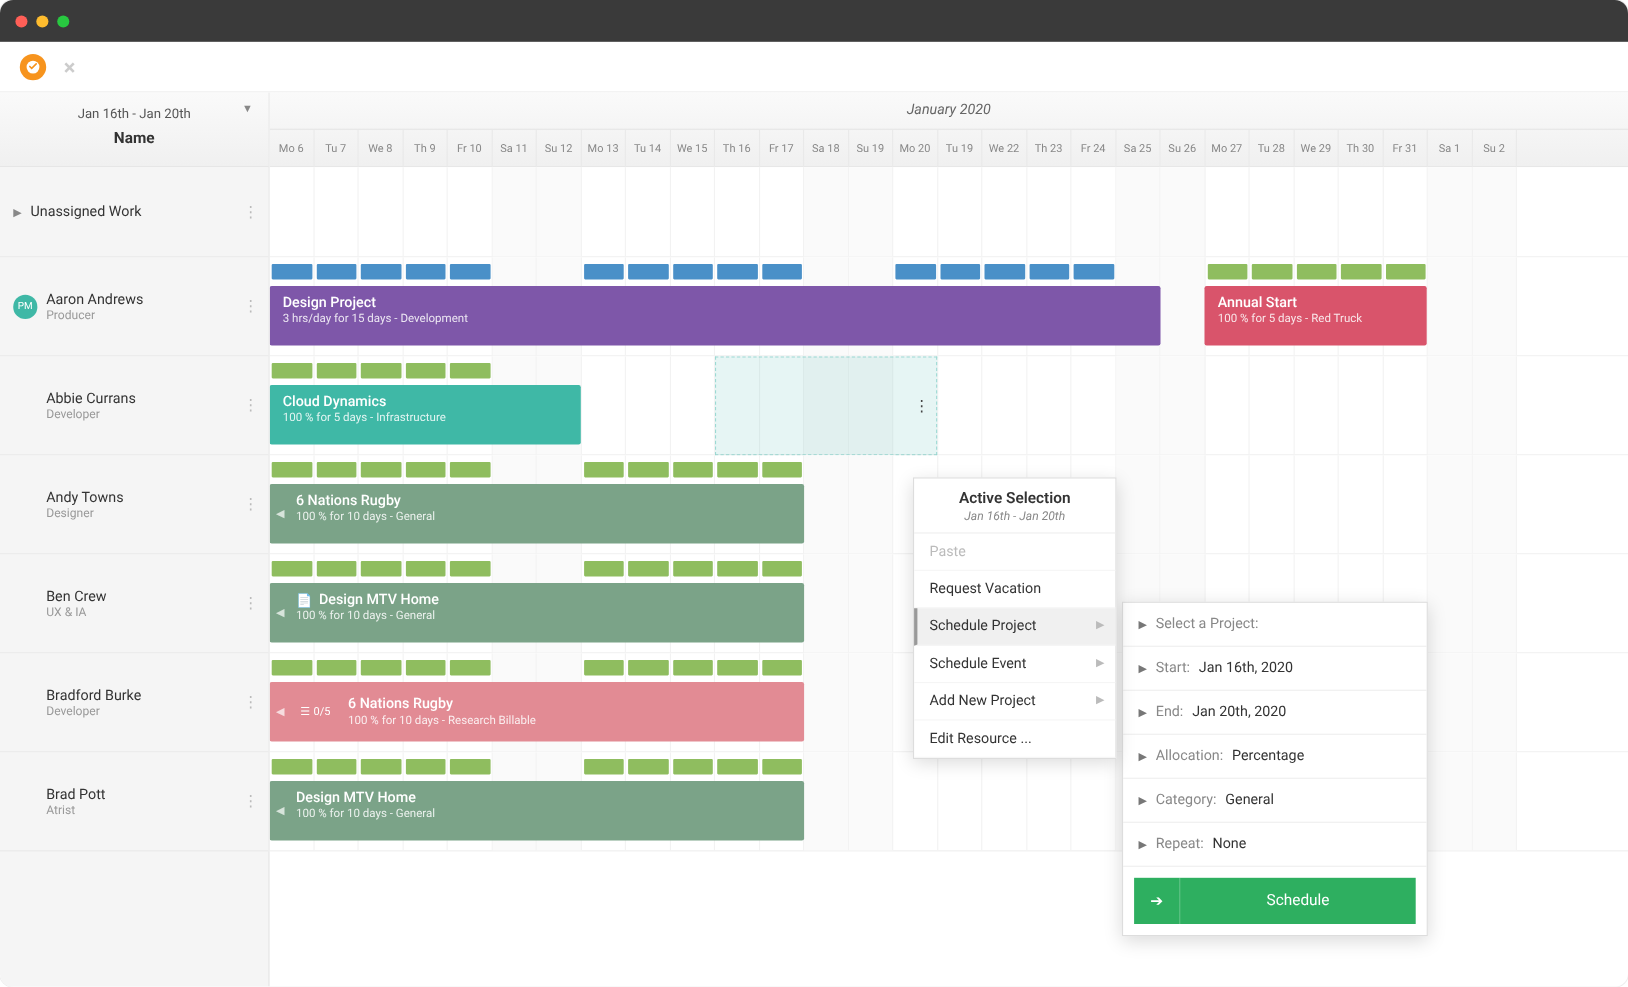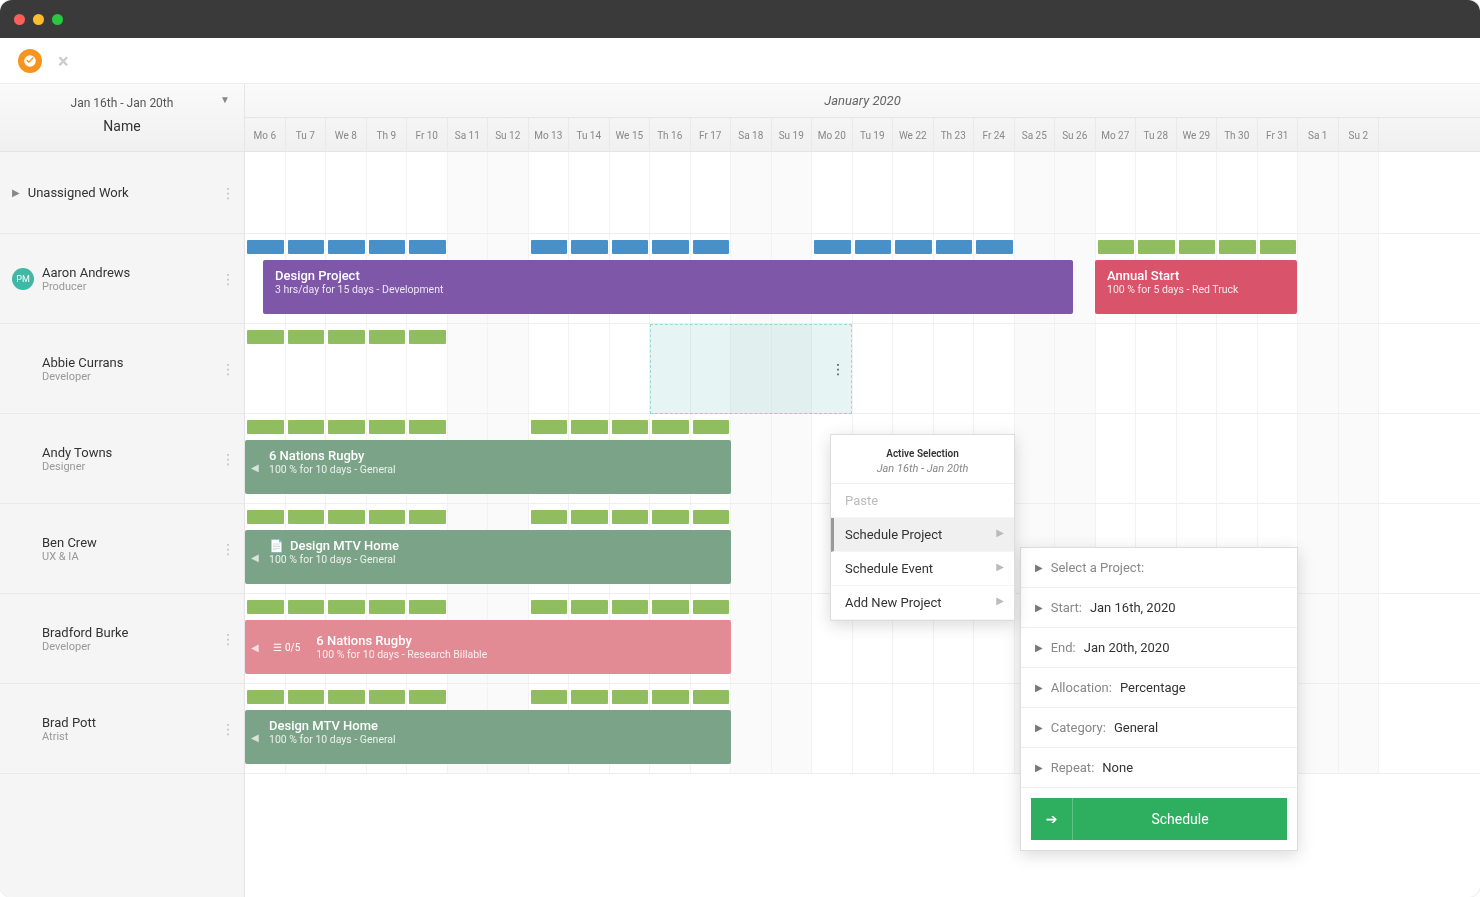--- a/index.html
+++ b/index.html
@@ -13,21 +13,21 @@
 .toolbar { height: 46px; display: flex; align-items: center; padding: 0 18px; gap: 16px; border-bottom: 1px solid #eee; }
 .logo { width: 24px; height: 24px; border-radius: 50%; background: #f7941e; display: flex; align-items: center; justify-content: center; }
 .logo svg { fill: #fff; }
 .filter-input { flex: 1; border: none; outline: none; font-size: 15px; color: #333; }
 .filter-input::placeholder { color: #aaa; }
 .close-x { color: #ccc; font-size: 20px; font-weight: bold; cursor: pointer; }
 .grid-area { position: relative; height: calc(897px - 38px - 46px); overflow: hidden; }
 .left-panel { position: absolute; left: 0; top: 0; bottom: 0; width: 245px; background: #f5f5f5; border-right: 1px solid #e5e5e5; z-index: 2; }
 .left-header { height: 68px; border-bottom: 1px solid #e5e5e5; padding: 8px 12px; position: relative; background: linear-gradient(#fafafa,#f0f0f0); }
 .date-range { font-size: 12px; color: #555; text-align: center; padding-top: 4px; }
-.name-header { font-weight: 400; font-size: 14px; text-align: center; padding-top: 8px; color: #333; }
+.name-header { font-weight: 700; font-size: 14px; text-align: center; padding-top: 8px; color: #333; }
 .chevron-dd { position: absolute; top: 10px; right: 14px; color: #888; font-size: 10px; }
 .resource-row { border-bottom: 1px solid #e9e9e9; display: flex; align-items: center; padding: 0 12px; position: relative; background: #f5f5f5; }
 .resource-row.small { height: 90px; }
 .resource-row .name { font-size: 13px; color: #333; }
 .resource-row .role { font-size: 11px; color: #999; }
 .resource-row .badge { width: 22px; height: 22px; border-radius: 50%; font-size: 9px; color: #fff; display: flex; align-items: center; justify-content: center; margin-right: 8px; }
 .resource-row .caret { margin-right: 8px; color: #888; font-size: 10px; }
 .row-menu { position: absolute; right: 10px; color: #bbb; font-size: 14px; letter-spacing: -1px; }
 .right-panel { position: absolute; left: 245px; right: 0; top: 0; bottom: 0; overflow: hidden; }
 .timeline-header { height: 68px; border-bottom: 1px solid #e5e5e5; background: linear-gradient(#fafafa,#f0f0f0); }
@@ -43,21 +43,21 @@
 .strip-seg { position: absolute; height: 14px; border-radius: 1px; }
 .main-bar { position: absolute; height: 54px; border-radius: 2px; padding: 8px 12px; color: #fff; }
 .main-bar.lg { top: 26px; }
 .bar-title { font-size: 13px; font-weight: 500; }
 .bar-sub { font-size: 10.5px; opacity: 0.85; }
 .bar-caret { position: absolute; left: 6px; top: 50%; transform: translateY(-50%); color: rgba(255,255,255,0.7); font-size: 10px; }
 .sel-box { position: absolute; background: rgba(85,190,180,0.15); border: 1px dashed rgba(85,190,180,0.5); }
 .sel-handle { position: absolute; right: 6px; top: 50%; transform: translateY(-50%); font-size: 14px; color: #444; }
 .ctx-menu { position: absolute; width: 185px; background: #fff; border: 1px solid #ddd; box-shadow: 0 4px 16px rgba(0,0,0,0.15); z-index: 50; }
 .ctx-title { padding: 10px 12px 8px; text-align: center; border-bottom: 1px solid #eee; }
-.ctx-title b { font-size: 10px; font-weight: 600; }
+.ctx-title b { font-size: 14px; font-weight: 600; }
 .ctx-title i { font-size: 11px; color: #888; font-style: italic; display: block; margin-top: 2px; }
 .ctx-item { padding: 9px 14px; font-size: 13px; color: #333; border-bottom: 1px solid #f5f5f5; position: relative; cursor: pointer; }
 .ctx-item.disabled { color: #bbb; }
 .ctx-item.active { background: #f0f0f0; border-left: 3px solid #999; padding-left: 11px; }
 .ctx-item .sub-arrow { position: absolute; right: 10px; color: #bbb; font-size: 10px; }
 .side-panel { position: absolute; width: 278px; background: #fff; border: 1px solid #ddd; box-shadow: 0 4px 16px rgba(0,0,0,0.15); z-index: 49; }
 .sp-item { padding: 12px 14px; font-size: 13px; border-bottom: 1px solid #eee; color: #333; display: flex; align-items: center; gap: 8px; }
 .sp-caret { color: #777; font-size: 10px; }
 .sp-label { color: #888; }
 .sp-btn { margin: 10px; height: 42px; background: #2eaf60; color: #fff; display: flex; align-items: center; position: relative; font-size: 14px; cursor: pointer; }
@@ -273,21 +273,21 @@
               <div class="strip-seg" style="background: rgb(74, 144, 200); left: 609.5px; width: 36.5px;"></div>
               <div class="strip-seg" style="background: rgb(74, 144, 200); left: 650px; width: 36.5px;"></div>
               <div class="strip-seg" style="background: rgb(74, 144, 200); left: 690.5px; width: 36.5px;"></div>
               <div class="strip-seg" style="background: rgb(74, 144, 200); left: 731px; width: 36.5px;"></div>
               <div class="strip-seg" style="background: rgb(143, 189, 95); left: 852.5px; width: 36.5px;"></div>
               <div class="strip-seg" style="background: rgb(143, 189, 95); left: 893px; width: 36.5px;"></div>
               <div class="strip-seg" style="background: rgb(143, 189, 95); left: 933.5px; width: 36.5px;"></div>
               <div class="strip-seg" style="background: rgb(143, 189, 95); left: 974px; width: 36.5px;"></div>
               <div class="strip-seg" style="background: rgb(143, 189, 95); left: 1014.5px; width: 36.5px;"></div>
             </div>
-          <div class="main-bar lg" style="left:0;width:810px;background:#7e57a9;margin-left:18px;">
+          <div class="main-bar lg" style="left:0;width:810px;background:#7e57a9;">
             <div class="bar-title">Design Project</div>
             <div class="bar-sub">3 hrs/day for 15 days - Development</div>
           </div>
           <div class="main-bar lg" style="left:850px;width:202px;background:#d9546b;">
             <div class="bar-title">Annual Start</div>
             <div class="bar-sub">100 % for 5 days - Red Truck</div>
           </div>
         </div>
 
         <div class="timeline-row">
@@ -321,20 +321,24 @@
               <div class="grid-day weekend"></div>
               <div class="grid-day weekend"></div>
             </div>
           <div class="bar-strip strip-green5" style="left: 0px; right: 0px;">
               <div class="strip-seg" style="background: rgb(143, 189, 95); left: 2px; width: 36.5px;"></div>
               <div class="strip-seg" style="background: rgb(143, 189, 95); left: 42.5px; width: 36.5px;"></div>
               <div class="strip-seg" style="background: rgb(143, 189, 95); left: 83px; width: 36.5px;"></div>
               <div class="strip-seg" style="background: rgb(143, 189, 95); left: 123.5px; width: 36.5px;"></div>
               <div class="strip-seg" style="background: rgb(143, 189, 95); left: 164px; width: 36.5px;"></div>
             </div>
+          <div class="main-bar lg" style="left:0;width:283px;background:#3fb8a6;">
+            <div class="bar-title">Cloud Dynamics</div>
+            <div class="bar-sub">100 % for 5 days - Infrastructure</div>
+          </div>
           <div class="sel-box" style="top:0;left:405px;width:202px;height:90px;">
             <div class="sel-handle">⋮</div>
           </div>
         </div>
 
         <div class="timeline-row">
           <div class="timeline-grid grid-tpl">
               <div class="grid-day"></div>
               <div class="grid-day"></div>
               <div class="grid-day"></div>
@@ -541,23 +545,25 @@
 
       </div>
     </div>
 
     <div class="ctx-menu" style="top:350px;left:830px;">
       <div class="ctx-title">
         <b>Active Selection</b>
         <i>Jan 16th - Jan 20th</i>
       </div>
       <div class="ctx-item disabled">Paste</div>
+      <div class="ctx-item">Request Vacation</div>
       <div class="ctx-item active"><span>Schedule Project</span><span class="sub-arrow">▶</span></div>
       <div class="ctx-item"><span>Schedule Event</span><span class="sub-arrow">▶</span></div>
       <div class="ctx-item"><span>Add New Project</span><span class="sub-arrow">▶</span></div>
+      <div class="ctx-item">Edit Resource ...</div>
     </div>
 
     <div class="side-panel" style="top:463px;left:1020px;">
       <div class="sp-item">
           <span class="sp-caret">▶</span>
           <span class="sp-label">Select a Project:</span>
         </div>
       <div class="sp-item">
           <span class="sp-caret">▶</span>
           <span class="sp-label">Start:</span>

